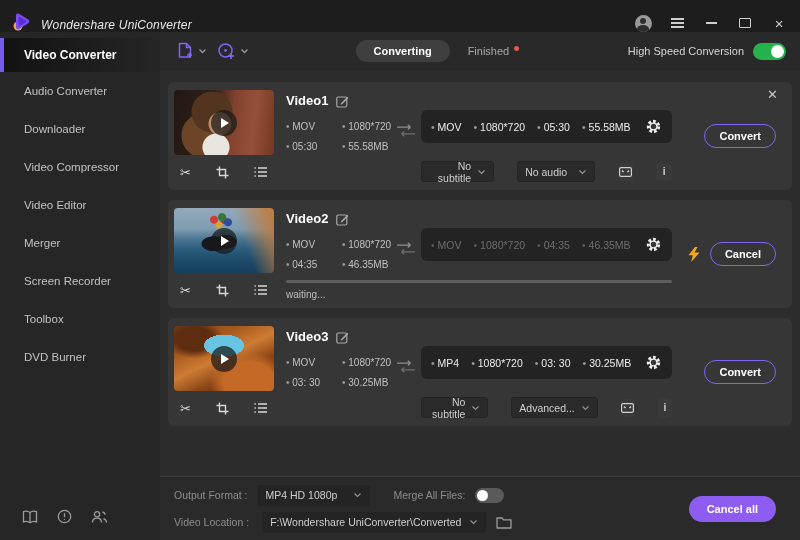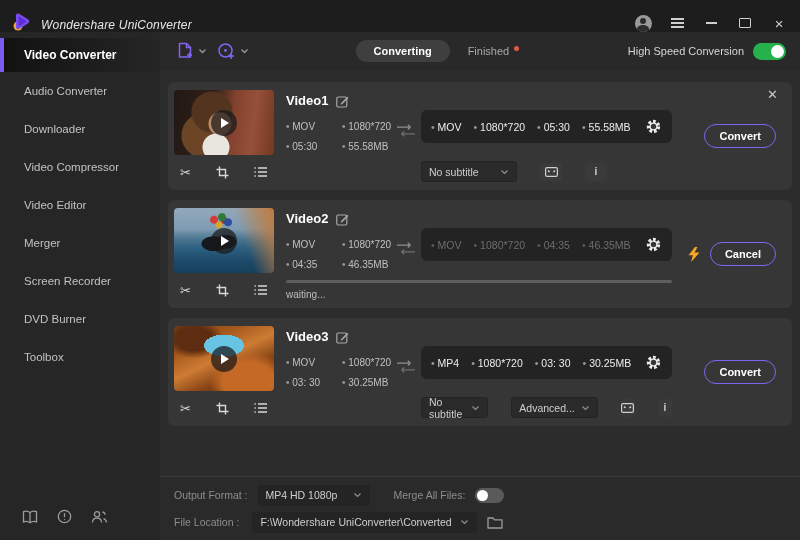--- a/index.html
+++ b/index.html
@@ -73,21 +73,21 @@
   .mid { width:105px; flex-shrink:0; display:flex; flex-direction:column; }
   .title-line { display:flex; align-items:flex-end; gap:8px; height:18px; }
   .row-title { font-size:13px; font-weight:bold; color:#fff; }
   .meta-grid { margin-top:13px; display:grid; grid-template-columns:56px 1fr; row-gap:9px; font-size:10px; color:#c0c0c0; white-space:nowrap; }
   .m::before { content:"• "; color:#9a9a9a; }
   .transfer { width:30px; flex-shrink:0; display:flex; align-items:flex-start; justify-content:center; padding-top:34px; }
   .outwrap { flex:1; min-width:0; }
   .outbox { height:33px; margin-top:20px; background:#232323; border-radius:6px; display:flex; align-items:center; gap:12px; padding:0 10px; font-size:10.5px; color:#ececec; white-space:nowrap; }
   .outbox .gear { margin-left:auto; display:flex; align-items:center; }
   .outbox.dimmed .m { color:#6e6e6e; } .outbox.dimmed .m::before { color:#5a5a5a; }
-  .row-sub { height:21px; margin-left:135px; margin-top:4px; display:flex; align-items:center; gap:23px; }
+  .row-sub { height:21px; margin-left:135px; margin-top:4px; display:flex; align-items:center; gap:23px;text-align:right; }
   .dropdown { height:21px; background:#2a2a2a; border:1px solid #242424; border-radius:3px; display:flex; align-items:center; padding:0 7px; font-size:10.5px; color:#cfcfcf; gap:6px; }
   .dropdown .chev { margin-left:auto; display:flex; }
   .dd-subtitle { width:96px; } .dd-audio { width:102px; }
   .mini-btn { width:22px; height:18px; background:#3a3a3a; border-radius:3px; display:flex; align-items:center; justify-content:center; color:#d0d0d0; font-size:10px; font-weight:bold; font-style:normal; }
   .progress-track { height:3px; background:#5e5e5e; border-radius:2px; margin-top:8px; width:100%; }
   .row-status { font-size:10px; color:#bdbdbd; margin-top:6px; }
 
   .row-action { width:108px; flex-shrink:0; display:flex; align-items:center; justify-content:flex-end; gap:10px; padding-right:4px; }
   .action-btn { min-width:62px; padding:5px 14px; border:1.5px solid #8264f2; border-radius:12px; background:transparent; color:#fff; font-size:11px; font-weight:bold; font-family:"Liberation Sans",sans-serif; text-align:center; }
   .row-close { position:absolute; top:4px; right:10px; font-size:13px; color:#c8c8c8; line-height:1; padding:2px 4px; }
@@ -181,24 +181,24 @@
           <div class="side-item">
             <span>Video Editor</span>
           </div>
           <div class="side-item">
             <span>Merger</span>
           </div>
           <div class="side-item">
             <span>Screen Recorder</span>
           </div>
           <div class="side-item">
+            <span>Toolbox</span>
+          </div>
+          <div class="side-item">
             <span>DVD Burner</span>
-          </div>
-          <div class="side-item">
-            <span>Toolbox</span>
           </div>
         </div>
       <div class="side-bottom">
         <span>
           <svg width="16" height="14" viewBox="0 0 16 14" fill="none" stroke="#9c9c9c" stroke-width="1.3">
             <path d="M8 2.5 C6.2 1 3 1 1.5 1.6 V12 C3 11.4 6.2 11.4 8 12.8 C9.8 11.4 13 11.4 14.5 12 V1.6 C13 1 9.8 1 8 2.5 Z"></path>
             <path d="M8 2.5 V12.8"></path>
           </svg>
         </span>
         <span>
@@ -322,20 +322,28 @@
                 <circle cx="8.5" cy="8.5" r="3.4" fill="#363636" stroke="#ececec" stroke-width="1.4"></circle>
               </svg>
             </span>
           </div>
         </div>
       </div>
 
       <div class="row-sub">
         <div class="dropdown dd-subtitle">
           <span>No subtitle</span>
+          <span class="chev">
+            <svg width="9" height="6" viewBox="0 0 9 6">
+                      <path d="M1.5 1.5 L4.5 4.5 L7.5 1.5" stroke="#909090" stroke-width="1.2" fill="none"></path>
+                    </svg>
+          </span>
+        </div>
+        <div class="dropdown dd-audio">
+          <span>No audio</span>
           <span class="chev">
             <svg width="9" height="6" viewBox="0 0 9 6">
                       <path d="M1.5 1.5 L4.5 4.5 L7.5 1.5" stroke="#909090" stroke-width="1.2" fill="none"></path>
                     </svg>
           </span>
         </div>
         <span class="mini-btn">
           <svg width="13" height="10" viewBox="0 0 13 10" fill="none" stroke="#d0d0d0" stroke-width="1.2">
             <rect x="0.6" y="0.6" width="11.8" height="8.8" rx="1.5"></rect>
             <path d="M4.6 5 L3 3.6 M8.4 5 L10 3.6" stroke-width="1.4"></path>
@@ -548,31 +556,32 @@
               </span>
             </div>
             <div class="merge-wrap">
               <span class="flabel">Merge All Files:</span>
               <div class="toggle small off">
                   <div class="knob"></div>
                 </div>
             </div>
           </div>
           <div class="fline">
-            <span class="flabel">File Location :</span>
+            <span class="flabel">Video Location :</span>
             <div class="fselect" style="margin-left:3px;text-align:right;">
               <span>F:\Wondershare UniConverter\Converted</span>
               <svg width="9" height="6" viewBox="0 0 9 6">
                   <path d="M1.5 1.5 L4.5 4.5 L7.5 1.5" stroke="#909090" stroke-width="1.2" fill="none"></path>
                 </svg>
             </div>
             <span>
               <svg width="16" height="13" viewBox="0 0 16 13" fill="none" stroke="#9c9c9c" stroke-width="1.3">
                 <path d="M1 2 H6 L7.5 3.8 H15 V12 H1 Z" stroke-linejoin="round"></path>
               </svg>
             </span>
           </div>
         </div>
+        <button class="cancel-all-btn">Cancel all</button>
       </div>
 
     </div>
   </div>
 </div>
 
 </body></html>

